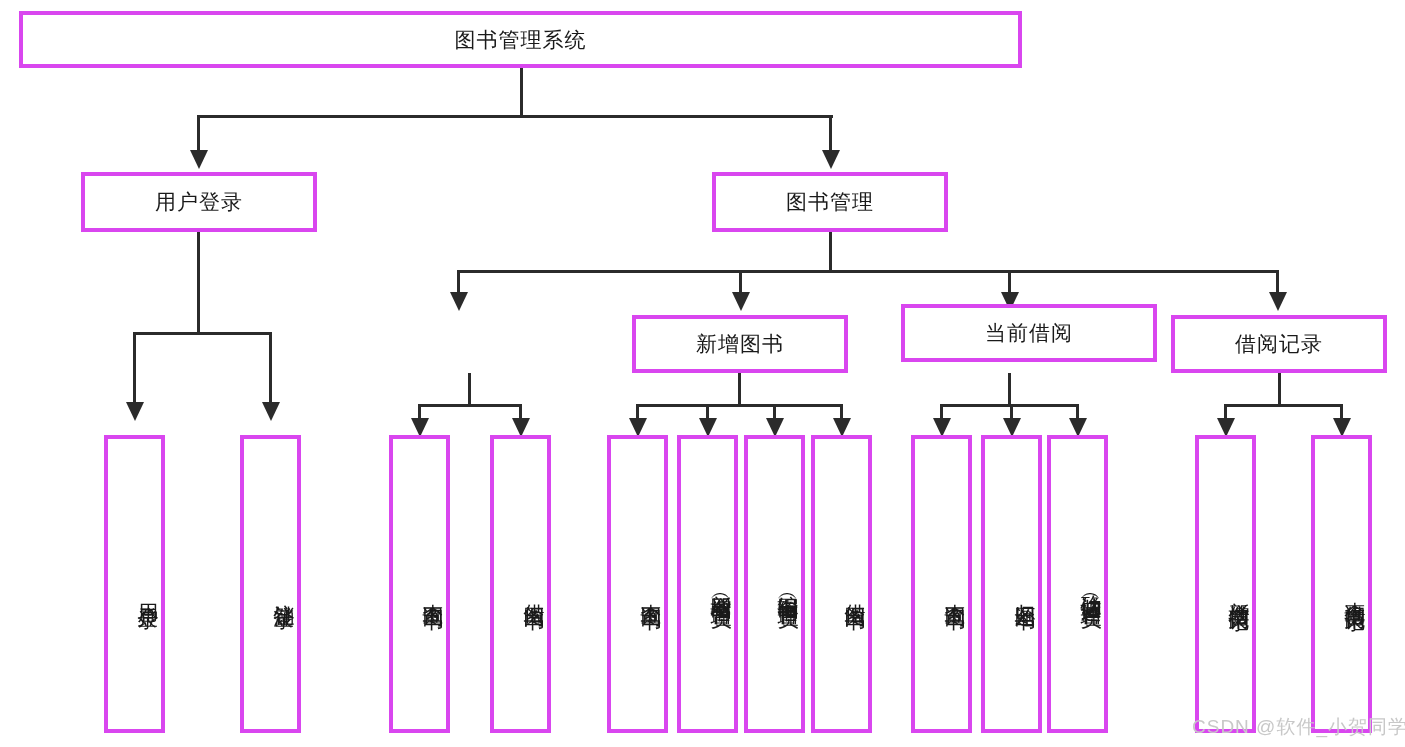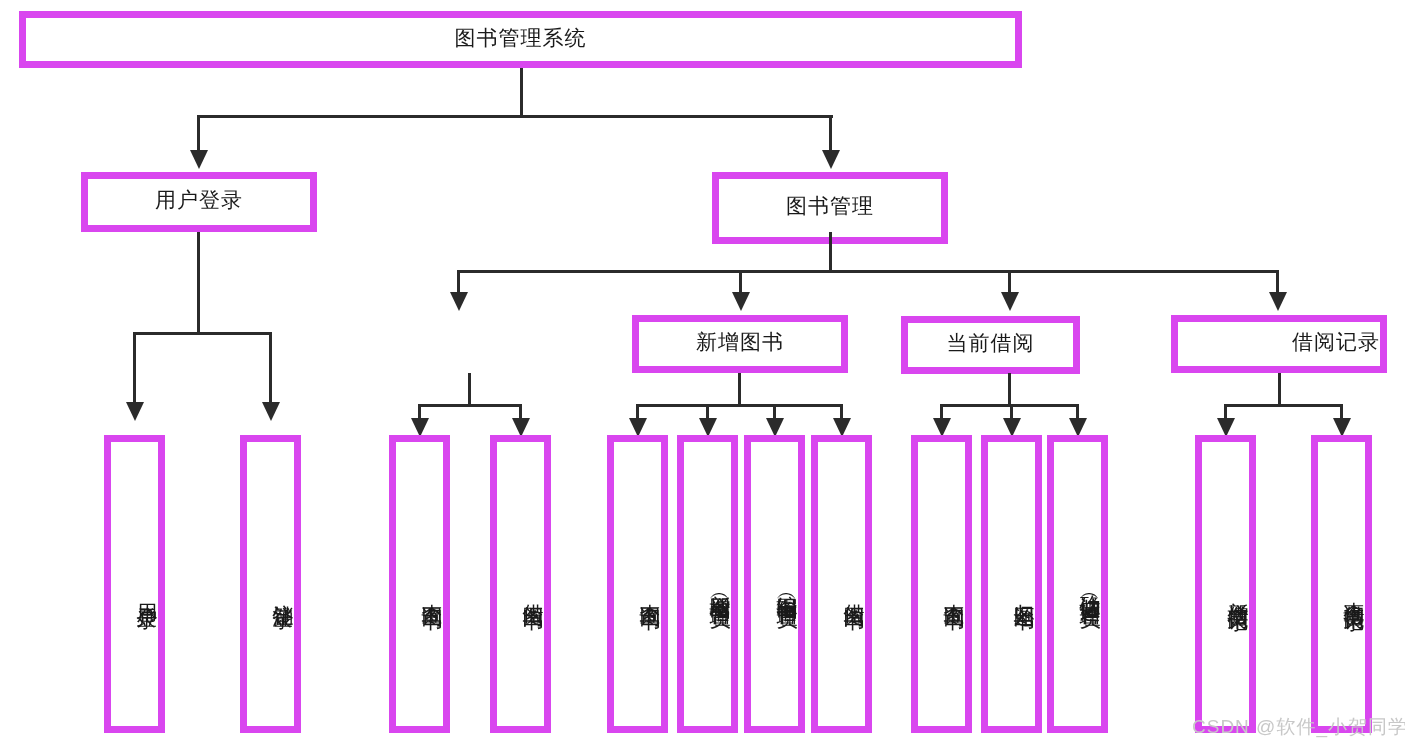--- a/index.html
+++ b/index.html
@@ -13,28 +13,27 @@
   #canvas {
     position: relative;
     width: 1405px;
     height: 747px;
     background: #ffffff;
     overflow: hidden;
   }
   .node {
     position: absolute;
     box-sizing: border-box;
-    border: 7px solid #d946ef;
+    border: 4px solid #d946ef;
     background: #ffffff;
     display: flex;
     align-items: center;
     justify-content: center;
     color: #1a1a1a;
     text-align: center;
-    font-family: Liberation Mono, monospace;
   }
   .node.horiz {
     font-size: 21px;
     line-height: 1.2;
     letter-spacing: 1px;
   }
   .node.vert {
     writing-mode: vertical-rl;
     text-orientation: upright;
     font-size: 21px;
@@ -85,21 +84,21 @@
   <div class="conn vline" style="left:520px; top:68px; width:3px; height:49px;"></div>
   <div class="conn hline" style="left:197px; top:115px; width:636px; height:3px;"></div>
   <div class="conn vline" style="left:197px; top:115px; width:3px; height:38px;"></div>
   <div class="arrow" style="left:190px; top:150px;"></div>
   <div class="conn vline" style="left:829px; top:115px; width:3px; height:38px;"></div>
   <div class="arrow" style="left:822px; top:150px;"></div>
 
   <div class="node horiz" style="left:81px; top:172px; width:236px; height:60px;">
     <span class="lbl">用户登录</span>
   </div>
-  <div class="node horiz" style="left:712px; top:172px; width:236px; height:72px;">
+  <div class="node horiz" style="left:712px; top:172px; width:236px; height:60px;">
     <span class="lbl">图书管理</span>
   </div>
 
   <div class="conn vline" style="left:197px; top:232px; width:3px; height:102px;"></div>
   <div class="conn hline" style="left:133px; top:332px; width:139px; height:3px;"></div>
   <div class="conn vline" style="left:133px; top:332px; width:3px; height:72px;"></div>
   <div class="arrow" style="left:126px; top:402px;"></div>
   <div class="conn vline" style="left:269px; top:332px; width:3px; height:72px;"></div>
   <div class="arrow" style="left:262px; top:402px;"></div>
 
@@ -110,24 +109,24 @@
   <div class="conn vline" style="left:739px; top:270px; width:3px; height:25px;"></div>
   <div class="arrow" style="left:732px; top:292px;"></div>
   <div class="conn vline" style="left:1008px; top:270px; width:3px; height:25px;"></div>
   <div class="arrow" style="left:1001px; top:292px;"></div>
   <div class="conn vline" style="left:1276px; top:270px; width:3px; height:25px;"></div>
   <div class="arrow" style="left:1269px; top:292px;"></div>
 
   <div class="node horiz" style="left:632px; top:315px; width:216px; height:58px;">
     <span class="lbl">新增图书</span>
   </div>
-  <div class="node horiz" style="left:901px; top:316px; width:179px; height:58px;">
+  <div class="node horiz" style="left:901px; top:304px; width:256px; height:58px;">
     <span class="lbl">当前借阅</span>
   </div>
-  <div class="node horiz" style="left:1171px; top:315px; width:216px; height:58px;justify-content:flex-end;">
+  <div class="node horiz" style="left:1171px; top:315px; width:216px; height:58px;">
     <span class="lbl">借阅记录</span>
   </div>
 
   <div class="conn vline" style="left:468px; top:373px; width:3px; height:33px;"></div>
   <div class="conn hline" style="left:418px; top:404px; width:104px; height:3px;"></div>
   <div class="conn vline" style="left:418px; top:404px; width:3px; height:18px;"></div>
   <div class="arrow" style="left:411px; top:418px;"></div>
   <div class="conn vline" style="left:519px; top:404px; width:3px; height:18px;"></div>
   <div class="arrow" style="left:512px; top:418px;"></div>
 

